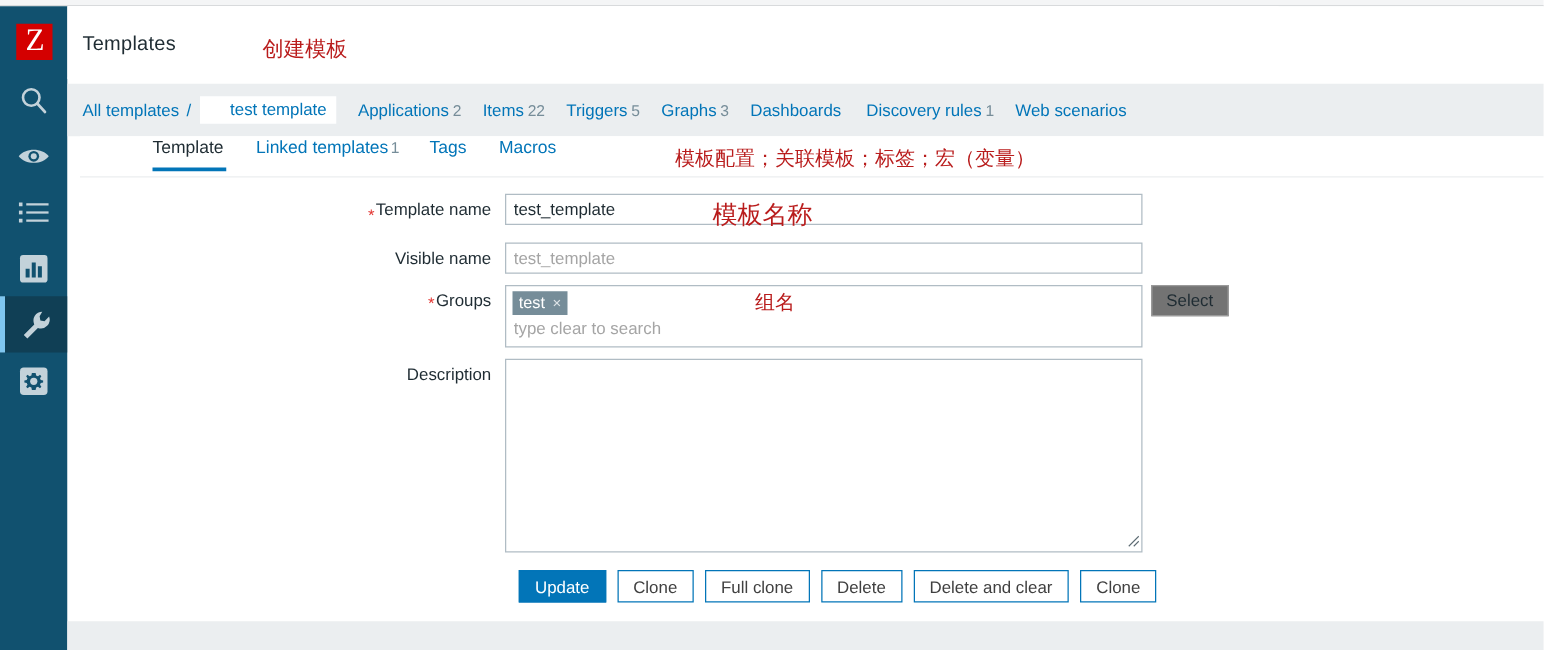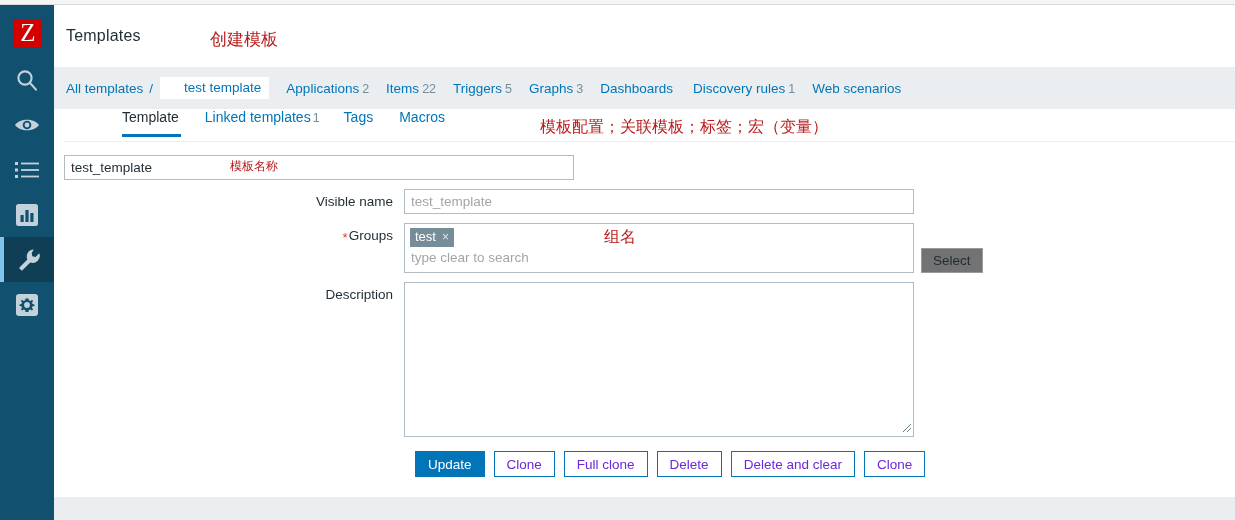--- a/index.html
+++ b/index.html
@@ -275,39 +275,39 @@
     resize: none;
     display: block;
   }
   .resize-grip {
     position: absolute;
     right: 2px; bottom: 4px;
     width: 12px; height: 12px;
     pointer-events: none;
   }
 
-  .note-tplname { position: absolute; left: 138px; top: 3px; font-size: 12px; }
+  .note-tplname { position: absolute; left: 138px; top: 3px; font-size: 20px; }
   .note-groups  { position: absolute; left: 172px; top: 4px;  font-size: 16px; }
 
   
   .btn-row {
     display: flex;
     align-items: center;
     margin-top: 14px;
     padding-left: 351px;
   }
   .btn {
     font-family: "Liberation Sans", sans-serif;
     font-size: 13.5px;
     height: 26px;
     padding: 0 12px;
     margin-right: 9px;
     background: #ffffff;
     border: 1px solid #0275b8;
-    color: #6d28d9;
+    color: #404040;
     cursor: pointer;
     box-sizing: border-box;
     white-space: nowrap;
   }
   .btn.primary {
     background: #0275b8;
     border-color: #0275b8;
     color: #ffffff;
   }
 
@@ -441,36 +441,37 @@
       </div>
       <div class="tab">
         <span>Macros</span><span class="count"></span>
       </div>
       <div class="cn-note note-tabs">模板配置；关联模板；标签；宏（变量）</div>
     </div>
 
     <div class="form">
 
       <div class="row">
+        <div class="label"><span class="req">*</span><span>Template name</span></div>
         <div class="field">
           <input class="text" type="text" value="test_template" style="">
           <div class="cn-note note-tplname">模板名称</div>
         </div>
       </div>
 
       <div class="row">
         <div class="label"><span>Visible name</span></div>
         <div class="field">
           <input class="text" type="text" placeholder="test_template" style="">
         </div>
       </div>
 
       <div class="row">
         <div class="label" style="line-height:20px;padding-top:3px;"><span class="req">*</span><span>Groups</span></div>
-        <div class="field" style="display:flex;align-items:flex-end;">
+        <div class="field" style="display:flex;align-items:flex-start;">
           <div style="position:relative;">
             <div class="multiselect">
               <span class="chip">
                 <span>test</span>
                 <span class="x">×</span>
               </span>
               <div class="ms-search">type clear to search</div>
             </div>
             <div class="cn-note note-groups">组名</div>
           </div>

